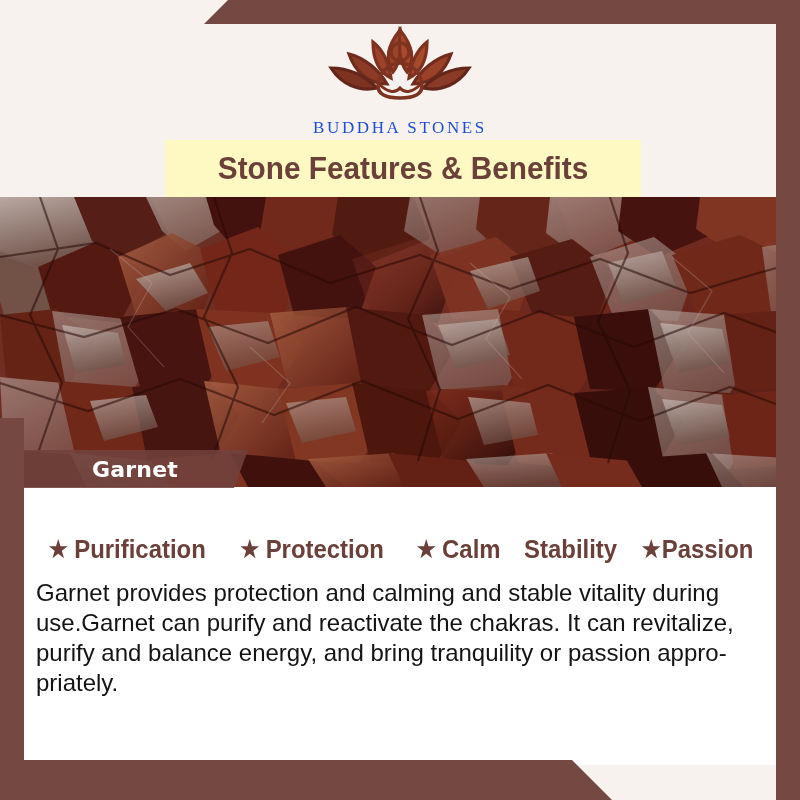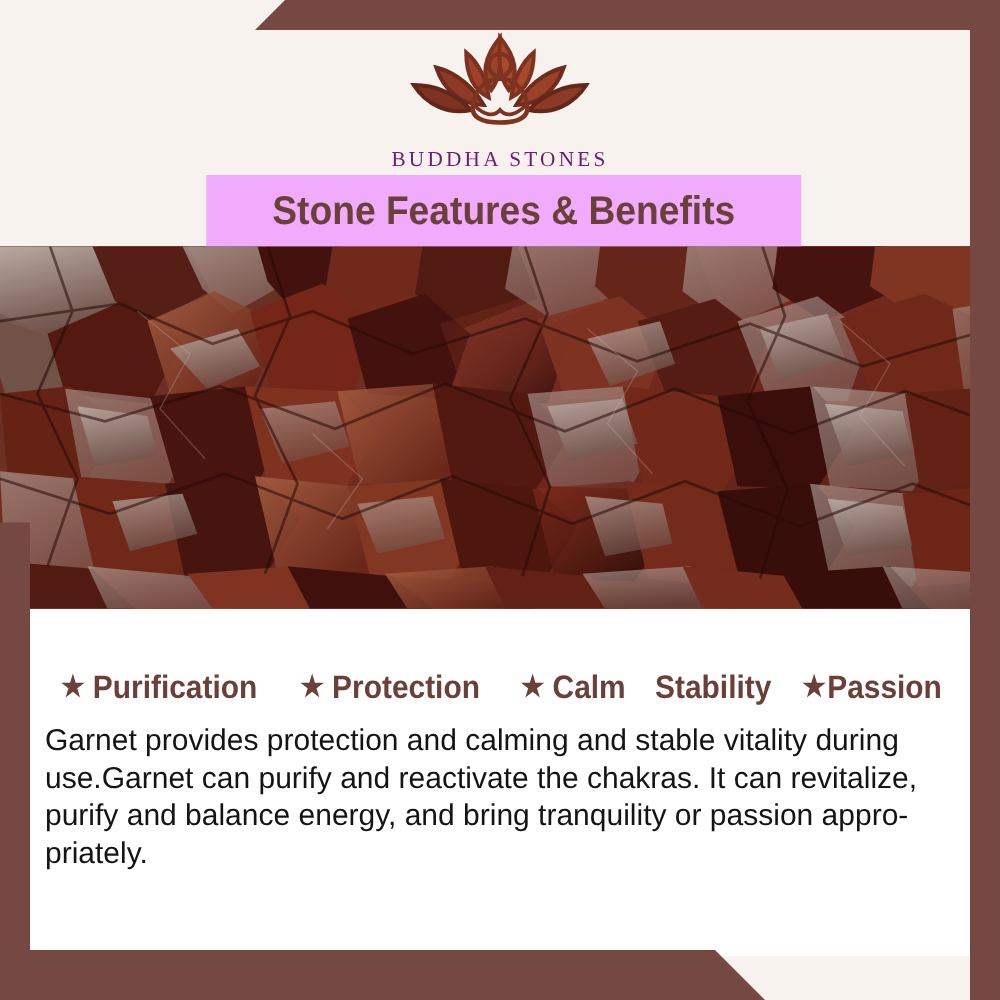--- a/index.html
+++ b/index.html
@@ -57,28 +57,28 @@
   .logo-wrap {
     position:absolute; left:0; top:22px; width:800px;
     display:flex; flex-direction:column; align-items:center;
     z-index:6;
   }
   .logo-mark { width:170px; height:92px; display:block; }
   .logo-word {
     margin-top:4px;
     font-family:"Liberation Serif", serif;
     font-size:17px; letter-spacing:2.6px;
-    color:#701a75; font-weight:400;
+    color:#1d4ed8; font-weight:400;
   }
 
   
   .title-band {
     position:absolute; left:165px; top:140px;
     width:476px; height:57px;
-    background:#f0abfc;
+    background:#fef9c3;
     z-index:6;
   }
   .title-band .title-text {
     position:absolute; left:0; top:0; width:476px; height:57px;
     display:flex; align-items:center; justify-content:center;
     font-family:"Liberation Sans Narrow","Liberation Sans", sans-serif;
     font-weight:bold;
     font-size:32px;
     letter-spacing:0px;
     color:#6b4039;
@@ -299,20 +299,23 @@
       <path d="M85,41 C73,41 64,51 63,64 C63,72 70,76 85,76 C100,76 107,72 107,64 C106,51 97,41 85,41 Z" fill="none" stroke="#7e3320" stroke-width="3.6"></path>
       <path d="M64,62 C72,70 80,72 85,66 C90,72 98,70 106,62" fill="none" stroke="#7e3320" stroke-width="3"></path>
     </svg>
     <div class="logo-word">BUDDHA STONES</div>
   </div>
 
   <div class="title-band">
     <div class="title-text">Stone Features &amp; Benefits</div>
   </div>
 
+  <div class="stone-bar">
+    <span class="stone-name">Garnet</span>
+  </div>
 
   <div class="benefits">
     <span class="benefit">
       <span class="star gap">★</span>
         <span>Purification</span>
     </span>
     <span class="sp-wide"></span>
     <span class="benefit">
       <span class="star gap">★</span>
         <span>Protection</span>

